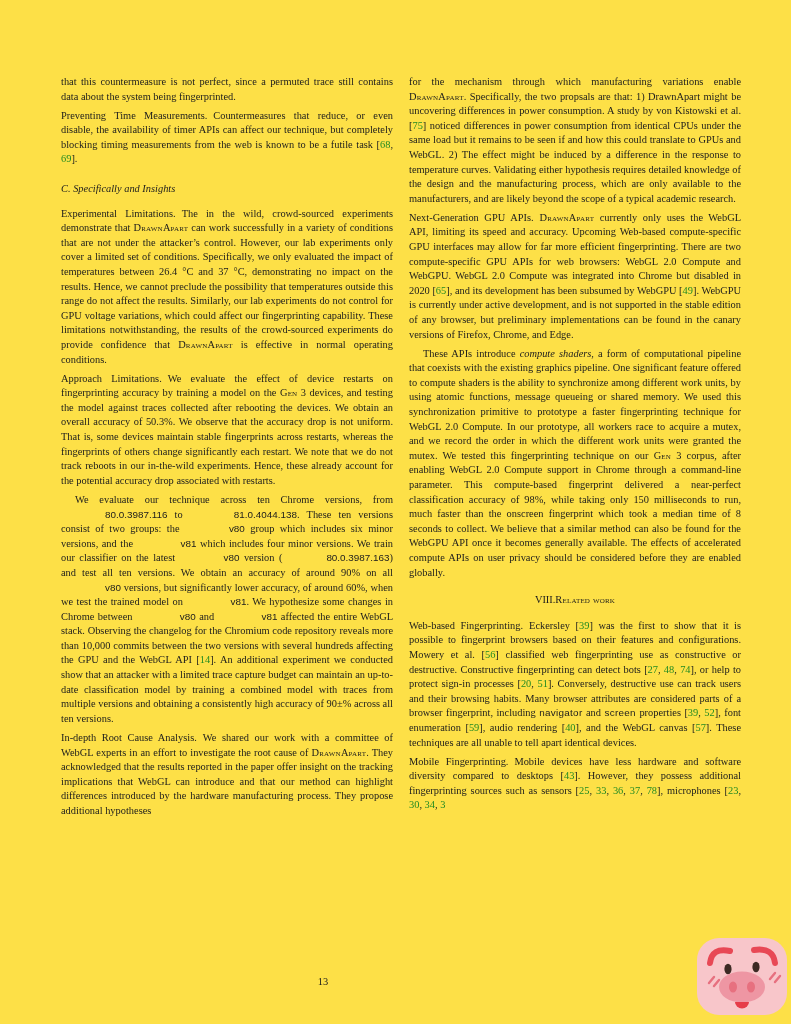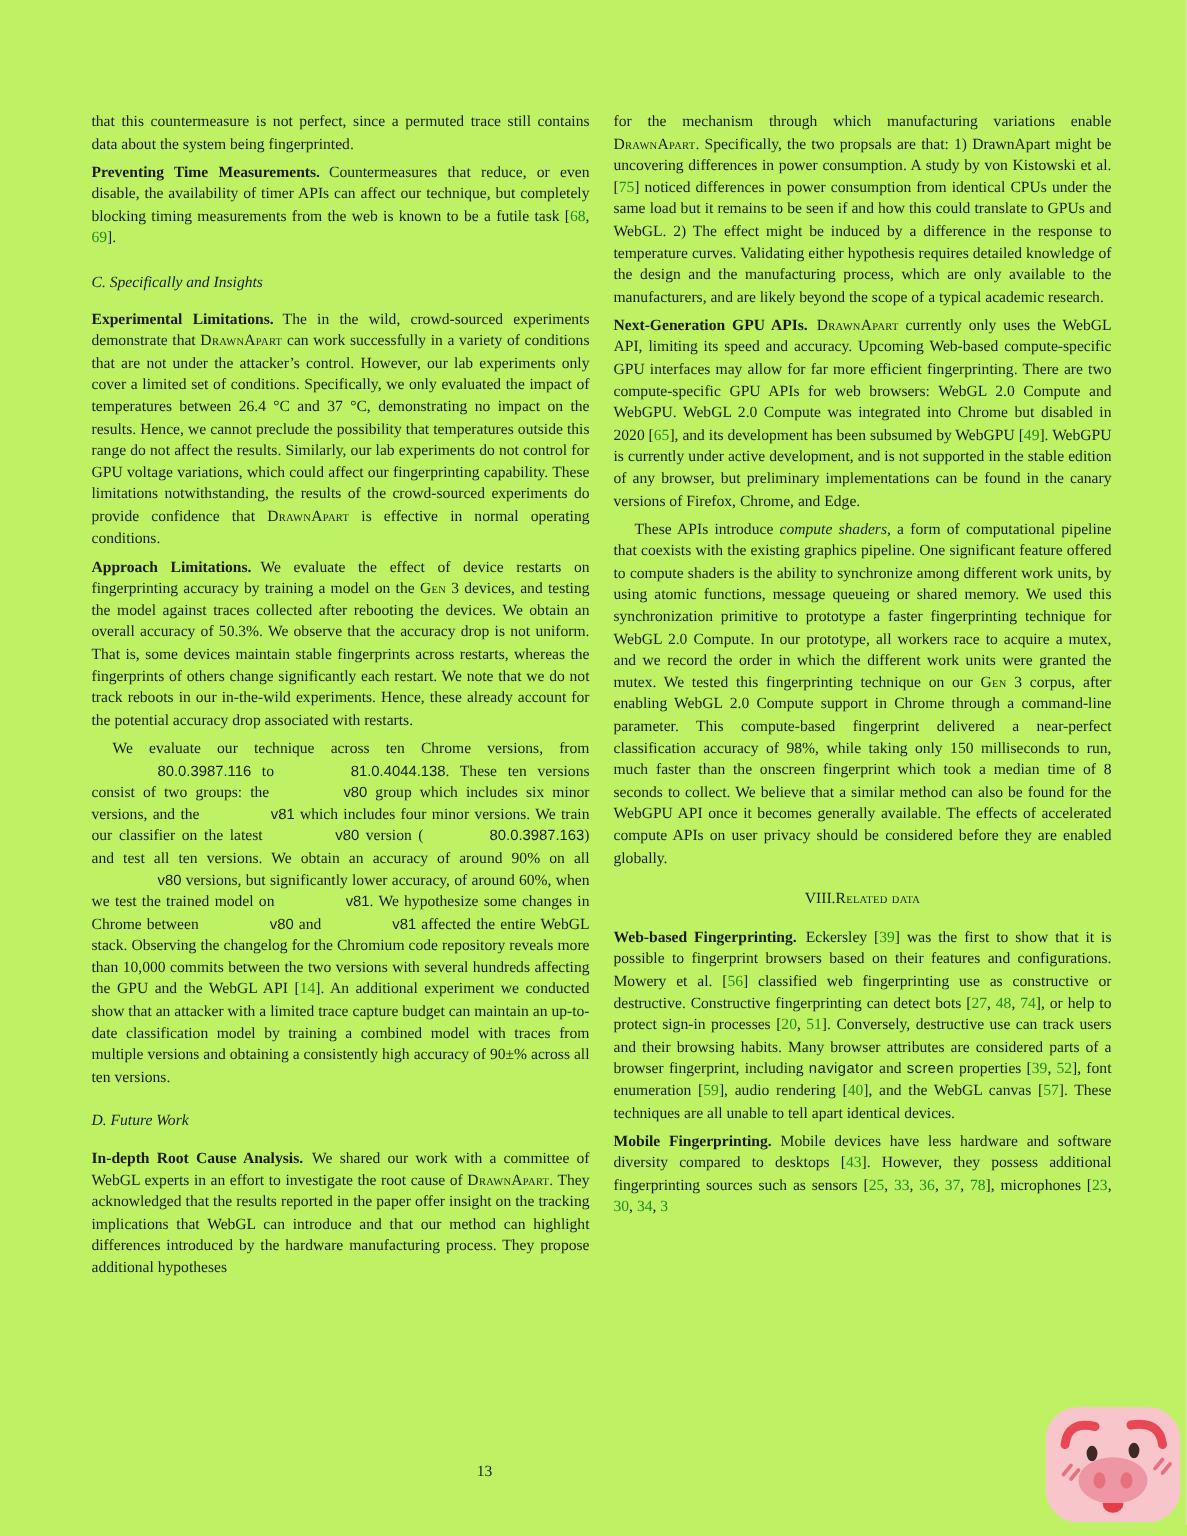--- a/index.html
+++ b/index.html
@@ -1,19 +1,19 @@
 <!DOCTYPE html>
 <html><head>
 <meta charset="utf-8">
 <style>
   html,body{margin:0;padding:0;background:#e8e8e8;}
   .page{
     position:relative;
     width:791px;height:1024px;
-    background:#bef264;
+    background:#fde047;
     font-family:"Liberation Serif", serif;
     color:#1c1c1c;
     overflow:hidden;
   }
   .col{
     position:absolute;
     top:75px;
     width:332px;
     font-size:10.4px;
     line-height:14.6px;
@@ -29,21 +29,21 @@
     margin-bottom:10px;
     text-align:left;
   }
   .block.section{
     text-align:center;
     margin-top:13px;
     margin-bottom:11px;
   }
   .block.indent{text-indent:14px;}
   .seg-plain{}
-  .seg-b{font-weight:bold;margin-right:6px;}
+  .seg-b{font-weight:normal;margin-right:6px;}
   .seg-i{font-style:italic;margin-top:48px;}
   .seg-sc{font-variant:small-caps;letter-spacing:0.2px;}
   .seg-secnum{}
   .seg-sans{font-family:"Liberation Sans", sans-serif;font-size:9.9px;margin-left:44px;}
   .seg-mono{font-family:Liberation Sans, sans-serif;font-size:9.9px;letter-spacing:0.3px;}
   .seg-cite{color:#228B22;}
   .footer-pagenum{
     position:absolute;
     top:976px;left:0;width:646px;
     text-align:center;
@@ -60,29 +60,28 @@
 
 <div class="page">
 
   <div class="col col-left">
       <div class="block p"><span class="seg-plain">that this countermeasure is not perfect, since a permuted trace still contains data about the system being fingerprinted.</span></div>
       <div class="block p"><span class="seg-b">Preventing Time Measurements.</span><span class="seg-plain">Countermeasures that reduce, or even disable, the availability of timer APIs can affect our technique, but completely blocking timing measurements from the web is known to be a futile task [</span><span class="seg-cite">68</span><span class="seg-plain">, </span><span class="seg-cite">69</span><span class="seg-plain">].</span></div>
       <div class="block h"><span class="seg-plain">C. Specifically and Insights</span></div>
       <div class="block p"><span class="seg-b">Experimental Limitations.</span><span class="seg-plain">The in the wild, crowd-sourced experiments demonstrate that </span><span class="seg-sc">DrawnApart</span><span class="seg-plain"> can work successfully in a variety of conditions that are not under the attacker’s control. However, our lab experiments only cover a limited set of conditions. Specifically, we only evaluated the impact of temperatures between 26.4 °C and 37 °C, demonstrating no impact on the results. Hence, we cannot preclude the possibility that temperatures outside this range do not affect the results. Similarly, our lab experiments do not control for GPU voltage variations, which could affect our fingerprinting capability. These limitations notwithstanding, the results of the crowd-sourced experiments do provide confidence that </span><span class="seg-sc">DrawnApart</span><span class="seg-plain"> is effective in normal operating conditions.</span></div>
       <div class="block p"><span class="seg-b">Approach Limitations.</span><span class="seg-plain">We evaluate the effect of device restarts on fingerprinting accuracy by training a model on the </span><span class="seg-sc">Gen</span><span class="seg-plain"> 3 devices, and testing the model against traces collected after rebooting the devices. We obtain an overall accuracy of 50.3%. We observe that the accuracy drop is not uniform. That is, some devices maintain stable fingerprints across restarts, whereas the fingerprints of others change significantly each restart. We note that we do not track reboots in our in-the-wild experiments. Hence, these already account for the potential accuracy drop associated with restarts.</span></div>
       <div class="block p indent"><span class="seg-plain">We evaluate our technique across ten Chrome versions, from </span><span class="seg-sans">80.0.3987.116</span><span class="seg-plain"> to </span><span class="seg-sans">81.0.4044.138</span><span class="seg-plain">. These ten versions consist of two groups: the </span><span class="seg-sans">v80</span><span class="seg-plain"> group which includes six minor versions, and the </span><span class="seg-sans">v81</span><span class="seg-plain"> which includes four minor versions. We train our classifier on the latest </span><span class="seg-sans">v80</span><span class="seg-plain"> version (</span><span class="seg-sans">80.0.3987.163</span><span class="seg-plain">) and test all ten versions. We obtain an accuracy of around 90% on all </span><span class="seg-sans">v80</span><span class="seg-plain"> versions, but significantly lower accuracy, of around 60%, when we test the trained model on </span><span class="seg-sans">v81</span><span class="seg-plain">. We hypothesize some changes in Chrome between </span><span class="seg-sans">v80</span><span class="seg-plain"> and </span><span class="seg-sans">v81</span><span class="seg-plain"> affected the entire WebGL stack. Observing the changelog for the Chromium code repository reveals more than 10,000 commits between the two versions with several hundreds affecting the GPU and the WebGL API [</span><span class="seg-cite">14</span><span class="seg-plain">]. An additional experiment we conducted show that an attacker with a limited trace capture budget can maintain an up-to-date classification model by training a combined model with traces from multiple versions and obtaining a consistently high accuracy of 90±% across all ten versions.</span></div>
-      <div class="block h"><span class="seg-plain">D. Future Work</span></div>
       <div class="block p"><span class="seg-b">In-depth Root Cause Analysis.</span><span class="seg-plain">We shared our work with a committee of WebGL experts in an effort to investigate the root cause of </span><span class="seg-sc">DrawnApart</span><span class="seg-plain">. They acknowledged that the results reported in the paper offer insight on the tracking implications that WebGL can introduce and that our method can highlight differences introduced by the hardware manufacturing process. They propose additional hypotheses</span></div>
     </div>
 
   <div class="col col-right">
       <div class="block p"><span class="seg-plain">for the mechanism through which manufacturing variations enable </span><span class="seg-sc">DrawnApart</span><span class="seg-plain">. Specifically, the two propsals are that: 1) DrawnApart might be uncovering differences in power consumption. A study by von Kistowski et al. [</span><span class="seg-cite">75</span><span class="seg-plain">] noticed differences in power consumption from identical CPUs under the same load but it remains to be seen if and how this could translate to GPUs and WebGL. 2) The effect might be induced by a difference in the response to temperature curves. Validating either hypothesis requires detailed knowledge of the design and the manufacturing process, which are only available to the manufacturers, and are likely beyond the scope of a typical academic research.</span></div>
       <div class="block p"><span class="seg-b">Next-Generation GPU APIs.</span><span class="seg-sc">DrawnApart</span><span class="seg-plain"> currently only uses the WebGL API, limiting its speed and accuracy. Upcoming Web-based compute-specific GPU interfaces may allow for far more efficient fingerprinting. There are two compute-specific GPU APIs for web browsers: WebGL 2.0 Compute and WebGPU. WebGL 2.0 Compute was integrated into Chrome but disabled in 2020 [</span><span class="seg-cite">65</span><span class="seg-plain">], and its development has been subsumed by WebGPU [</span><span class="seg-cite">49</span><span class="seg-plain">]. WebGPU is currently under active development, and is not supported in the stable edition of any browser, but preliminary implementations can be found in the canary versions of Firefox, Chrome, and Edge.</span></div>
       <div class="block p indent"><span class="seg-plain">These APIs introduce </span><span class="seg-i">compute shaders</span><span class="seg-plain">, a form of computational pipeline that coexists with the existing graphics pipeline. One significant feature offered to compute shaders is the ability to synchronize among different work units, by using atomic functions, message queueing or shared memory. We used this synchronization primitive to prototype a faster fingerprinting technique for WebGL 2.0 Compute. In our prototype, all workers race to acquire a mutex, and we record the order in which the different work units were granted the mutex. We tested this fingerprinting technique on our </span><span class="seg-sc">Gen</span><span class="seg-plain"> 3 corpus, after enabling WebGL 2.0 Compute support in Chrome through a command-line parameter. This compute-based fingerprint delivered a near-perfect classification accuracy of 98%, while taking only 150 milliseconds to run, much faster than the onscreen fingerprint which took a median time of 8 seconds to collect. We believe that a similar method can also be found for the WebGPU API once it becomes generally available. The effects of accelerated compute APIs on user privacy should be considered before they are enabled globally.</span></div>
-      <div class="block section"><span class="seg-secnum">VIII.</span><span class="seg-sc">Related data</span></div>
+      <div class="block section"><span class="seg-secnum">VIII.</span><span class="seg-sc">Related work</span></div>
       <div class="block p"><span class="seg-b">Web-based Fingerprinting.</span><span class="seg-plain">Eckersley [</span><span class="seg-cite">39</span><span class="seg-plain">] was the first to show that it is possible to fingerprint browsers based on their features and configurations. Mowery et al. [</span><span class="seg-cite">56</span><span class="seg-plain">] classified web fingerprinting use as constructive or destructive. Constructive fingerprinting can detect bots [</span><span class="seg-cite">27</span><span class="seg-plain">, </span><span class="seg-cite">48</span><span class="seg-plain">, </span><span class="seg-cite">74</span><span class="seg-plain">], or help to protect sign-in processes [</span><span class="seg-cite">20</span><span class="seg-plain">, </span><span class="seg-cite">51</span><span class="seg-plain">]. Conversely, destructive use can track users and their browsing habits. Many browser attributes are considered parts of a browser fingerprint, including </span><span class="seg-mono">navigator</span><span class="seg-plain"> and </span><span class="seg-mono">screen</span><span class="seg-plain"> properties [</span><span class="seg-cite">39</span><span class="seg-plain">, </span><span class="seg-cite">52</span><span class="seg-plain">], font enumeration [</span><span class="seg-cite">59</span><span class="seg-plain">], audio rendering [</span><span class="seg-cite">40</span><span class="seg-plain">], and the WebGL canvas [</span><span class="seg-cite">57</span><span class="seg-plain">]. These techniques are all unable to tell apart identical devices.</span></div>
       <div class="block p"><span class="seg-b">Mobile Fingerprinting.</span><span class="seg-plain">Mobile devices have less hardware and software diversity compared to desktops [</span><span class="seg-cite">43</span><span class="seg-plain">]. However, they possess additional fingerprinting sources such as sensors [</span><span class="seg-cite">25</span><span class="seg-plain">, </span><span class="seg-cite">33</span><span class="seg-plain">, </span><span class="seg-cite">36</span><span class="seg-plain">, </span><span class="seg-cite">37</span><span class="seg-plain">, </span><span class="seg-cite">78</span><span class="seg-plain">], microphones [</span><span class="seg-cite">23</span><span class="seg-plain">, </span><span class="seg-cite">30</span><span class="seg-plain">, </span><span class="seg-cite">34</span><span class="seg-plain">, </span><span class="seg-cite">3</span></div>
     </div>
 
   <div class="footer-pagenum">13</div>
 
   <div class="pig-sticker">
     <svg width="90" height="77" viewBox="0 0 90 77" xmlns="http://www.w3.org/2000/svg">
       <rect x="0" y="0" width="90" height="77" rx="22" fill="#f8c6ca"></rect>
 

